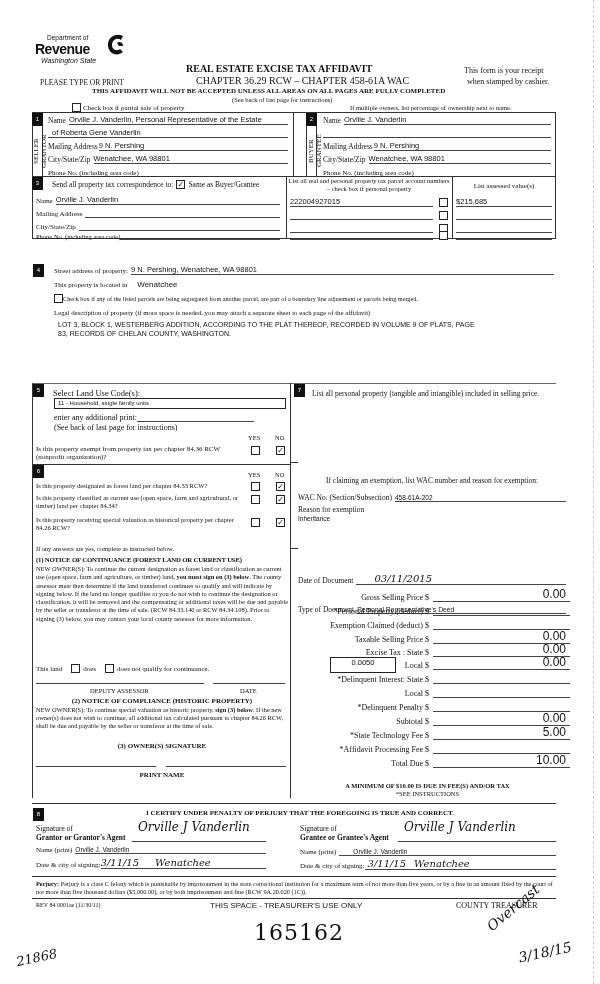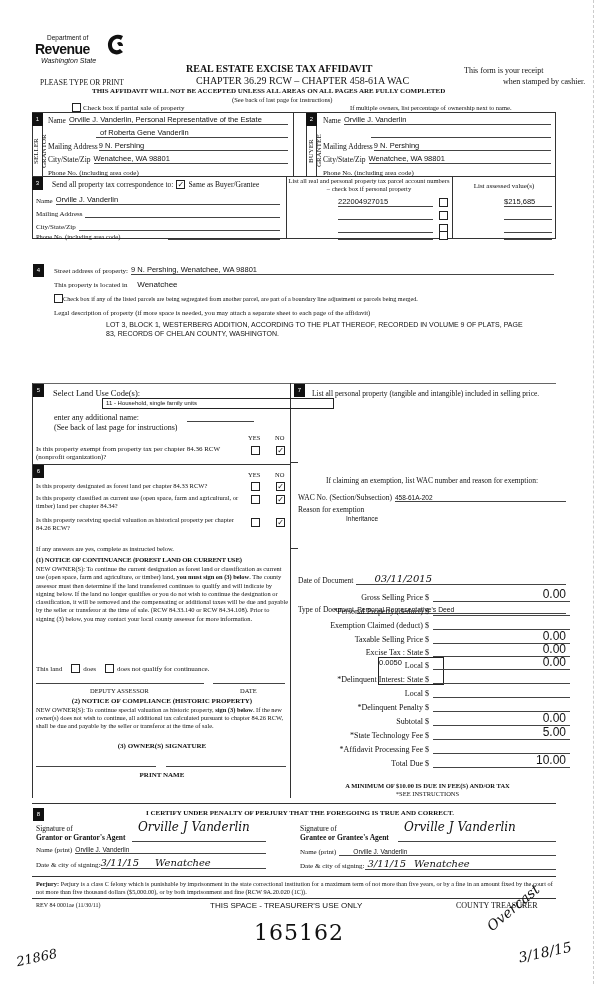--- a/index.html
+++ b/index.html
@@ -7,21 +7,21 @@
          font-family: "Liberation Serif", serif; color: #111; }
   .abs { position: absolute; }
   .sans { font-family: "Liberation Sans", sans-serif; }
   .serif { font-family: "Liberation Serif", serif; }
   .scan-edge { position: absolute; right: 6px; top: 0; bottom: 0; border-right: 1px dashed #ccc; }
   .numbox { position: absolute; width: 11px; height: 13px; background: #111; color: #fff;
             font-size: 6px; text-align: center; line-height: 13px; font-family: "Liberation Sans", sans-serif; }
   .cb { display: inline-block; width: 9px; height: 9px; border: 1px solid #222; vertical-align: middle;
         font-size: 8px; line-height: 7px; text-align: center; background: #fff; }
   .line { border-bottom: 1px solid #444; }
-  .val { font-family: "Liberation Sans", sans-serif; font-size: 7.5px; margin-left: 48px; }
+  .val { font-family: "Liberation Sans", sans-serif; font-size: 7.5px; }
   .hand { font-family: "DejaVu Serif", serif; font-style: italic; }
   .vtext { position: absolute; writing-mode: vertical-rl; transform: rotate(180deg); font-size: 7px; text-align: center; line-height: 8px; }
   .row { position: absolute; display: flex; align-items: flex-end; }
   .fee-row { position: absolute; left: 300px; width: 270px; height: 12px; display: flex; align-items: flex-end; font-size: 8px; }
   .fee-row .fl { width: 125px; text-align: right; padding-right: 2px; }
   .fee-row .fd { width: 8px; }
   .fee-row .fv { flex: 1; border-bottom: 1px solid #444; text-align: right; font-family: "Liberation Sans", sans-serif; font-size: 12px; padding-right: 4px; }
 </style>
 </head>
 <body>
@@ -34,21 +34,21 @@
   <div class="abs sans" style="left:6px;top:25px;font-size:7px;font-style:italic;">Washington State</div>
   <svg class="abs" style="left:70px;top:0;" width="22" height="26" viewBox="0 0 22 26">
     <path d="M18 4 C10 0 2 6 3 14 C4 22 12 25 18 20 L15 17 C11 20 7 17 7 13 C7 8 12 5 16 8 Z" fill="#111"></path>
     <path d="M12 11 C14 9 18 10 18 14 L14 14 Z" fill="#111"></path>
   </svg>
 </div>
 <div class="abs serif" style="left:186px;top:63px;font-size:10px;font-weight:bold;">REAL ESTATE EXCISE TAX AFFIDAVIT</div>
 <div class="abs serif" style="left:40px;top:78px;font-size:7.5px;">PLEASE TYPE OR PRINT</div>
 <div class="abs serif" style="left:196px;top:75px;font-size:10px;">CHAPTER 36.29 RCW – CHAPTER 458-61A WAC</div>
 <div class="abs serif" style="left:464px;top:66px;font-size:8px;">This form is your receipt</div>
-<div class="abs serif" style="left:467px;top:77px;font-size:8px;margin-left:36px;">when stamped by cashier.</div>
+<div class="abs serif" style="left:467px;top:77px;font-size:8px;">when stamped by cashier.</div>
 <div class="abs serif" style="left:92px;top:87px;font-size:7px;font-weight:bold;">THIS AFFIDAVIT WILL NOT BE ACCEPTED UNLESS ALL AREAS ON ALL PAGES ARE FULLY COMPLETED</div>
 <div class="abs serif" style="left:232px;top:96px;font-size:6.5px;">(See back of last page for instructions)</div>
 <div class="abs" style="left:72px;top:103px;font-size:7px;display:flex;align-items:center;gap:2px;">
   <span class="cb"></span>
   <span>Check box if partial sale of property</span>
 </div>
 <div class="abs serif" style="left:350px;top:104px;font-size:6.5px;">If multiple owners, list percentage of ownership next to name.</div>
 
 <div class="abs" style="left:32px;top:112px;width:524px;height:127px;border:1px solid #333;"></div>
 <div class="abs" style="left:293px;top:112px;height:64px;border-left:1px solid #333;"></div>
@@ -183,21 +183,21 @@
 <div class="abs val" style="left:58px;top:320px;width:420px;font-size:7px;line-height:9px;">LOT 3, BLOCK 1, WESTERBERG ADDITION, ACCORDING TO THE PLAT THEREOF, RECORDED IN VOLUME 9 OF PLATS, PAGE 83, RECORDS OF CHELAN COUNTY, WASHINGTON.</div>
 
 <div class="abs" style="left:32px;top:383px;width:524px;border-top:1px solid #666;"></div>
 <div class="abs" style="left:290px;top:383px;height:415px;border-left:1px solid #333;"></div>
 <div class="abs" style="left:32px;top:383px;height:415px;border-left:1px solid #333;"></div>
 
 <div class="numbox" style="left:33px;top:384px;">5</div>
 <div class="abs serif" style="left:53px;top:388px;font-size:8.5px;">Select Land Use Code(s):</div>
 <div class="abs val" style="left:54px;top:398px;width:232px;height:11px;border:1px solid #222;font-size:6px;padding-left:3px;line-height:9px;">11 - Household, single family units</div>
 <div class="row" style="left:54px;top:411px;width:200px;height:11px;font-size:8px;">
-  <span>enter any additional name:</span>
+  <span>enter any additional print:</span>
   <span class="line val" style="flex:1;"></span>
 </div>
 <div class="abs serif" style="left:54px;top:423px;font-size:8px;">(See back of last page for instructions)</div>
 <div class="abs" style="left:248px;top:434px;font-size:6.5px;">YES</div>
 <div class="abs" style="left:275px;top:434px;font-size:6.5px;">NO</div>
 <div class="abs" style="left:36px;top:445px;width:200px;font-size:7px;line-height:8px;">Is this property exempt from property tax per chapter 84.36 RCW (nonprofit organization)?</div>
 <span class="cb abs" style="left:251px;top:446px;"></span>
 <span class="cb abs" style="left:276px;top:446px;">✓</span>
 
 <div class="abs" style="left:32px;top:464px;width:258px;border-top:1px solid #333;"></div>
@@ -281,21 +281,21 @@
   <div class="fee-row" style="top:632px;">
       <span class="fl">Taxable Selling Price</span>
       <span class="fd">$</span>
       <span class="fv">0.00</span>
     </div>
   <div class="fee-row" style="top:645px;">
       <span class="fl">Excise Tax : State</span>
       <span class="fd">$</span>
       <span class="fv">0.00</span>
     </div>
-  <div class="abs val" style="left:330px;top:657px;width:66px;height:28px;border:1px solid #222;font-size:7.5px;line-height:10px;">0.0050</div>
+  <div class="abs val" style="left:330px;top:657px;width:66px;height:16px;border:1px solid #222;font-size:7.5px;text-align:center;line-height:10px;">0.0050</div>
   <div class="fee-row" style="top:658px;">
       <span class="fl">Local</span>
       <span class="fd">$</span>
       <span class="fv">0.00</span>
     </div>
   <div class="fee-row" style="top:672px;">
       <span class="fl">*Delinquent Interest: State</span>
       <span class="fd">$</span>
       <span class="fv"></span>
     </div>

